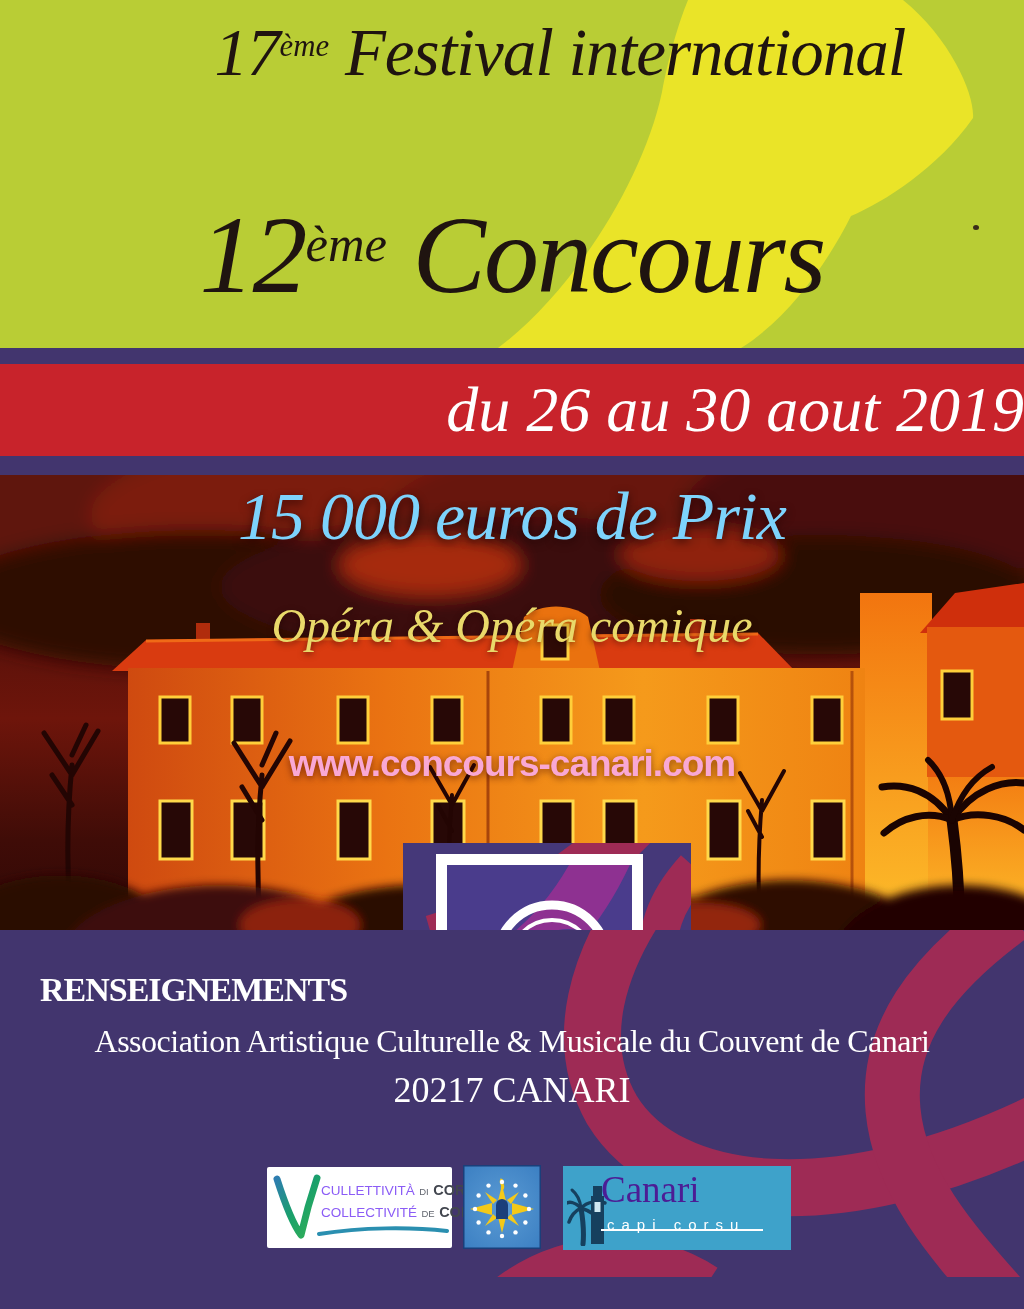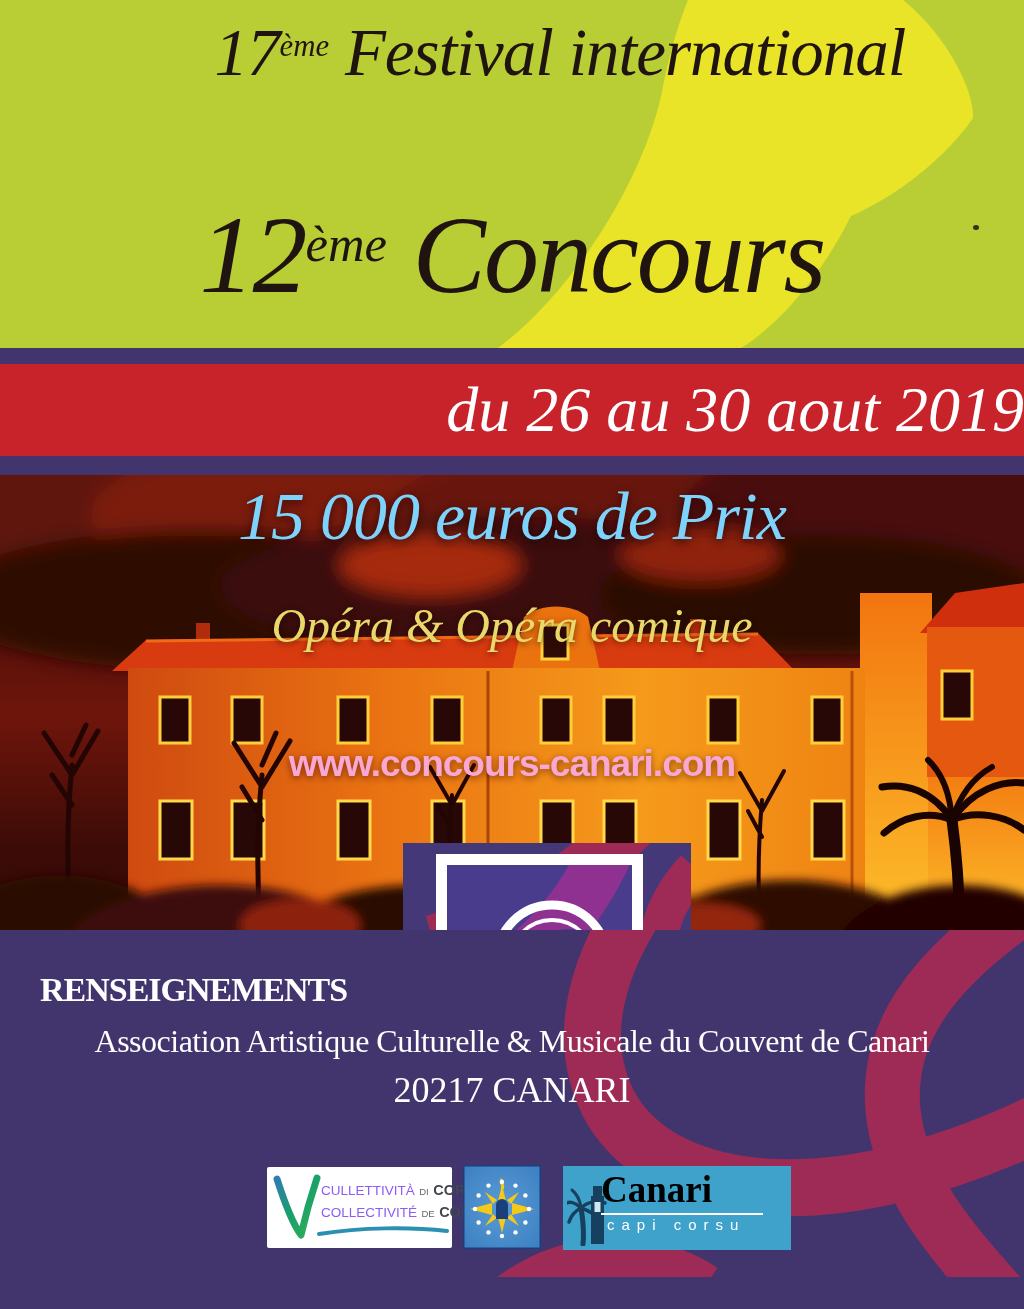--- a/index.html
+++ b/index.html
@@ -48,22 +48,22 @@
 
   
   .logo-corse{left:267px;top:237px;width:185px;height:81px;background:#fff;border-radius:2px;z-index:2;}
   .corse-text{left:54px;top:13px;line-height:20px;white-space:nowrap;
               font-family:"Liberation Sans",sans-serif;}
   .corse-main{font-size:13.5px;color:#8b5cf6;}
   .corse-small{font-size:9.5px;color:#62666f;}
   .corse-bold{font-size:14.5px;font-weight:bold;color:#42464f;}
   .logo-capcorse{left:463px;top:235px;width:78px;height:84px;z-index:2;}
   .logo-canari{left:563px;top:236px;width:228px;height:84px;background:#3ea2ca;overflow:hidden;z-index:2;}
-  .canari-title{left:38px;top:2px;font-size:37px;font-weight:bold;color:#000000;
-                border-bottom:2px solid #fff;padding:0 10px 2px 0;width:152px;}
+  .canari-title{left:38px;top:2px;font-size:37px;font-weight:normal;color:#4c1d95;
+                border-bottom:2px solid #fff;padding:0 10px 18px 0;width:152px;}
   .canari-sub{left:44px;top:50px;font-size:15px;font-weight:normal;color:#fff;
               letter-spacing:7px;font-family:"Liberation Sans",sans-serif;}
 </style>
 </head>
 <body>
 
 <div class="poster">
 
   <div class="abs sec-green">
     <svg class="abs" style="left:0;top:0;" width="1024" height="348" viewBox="0 0 1024 348">

